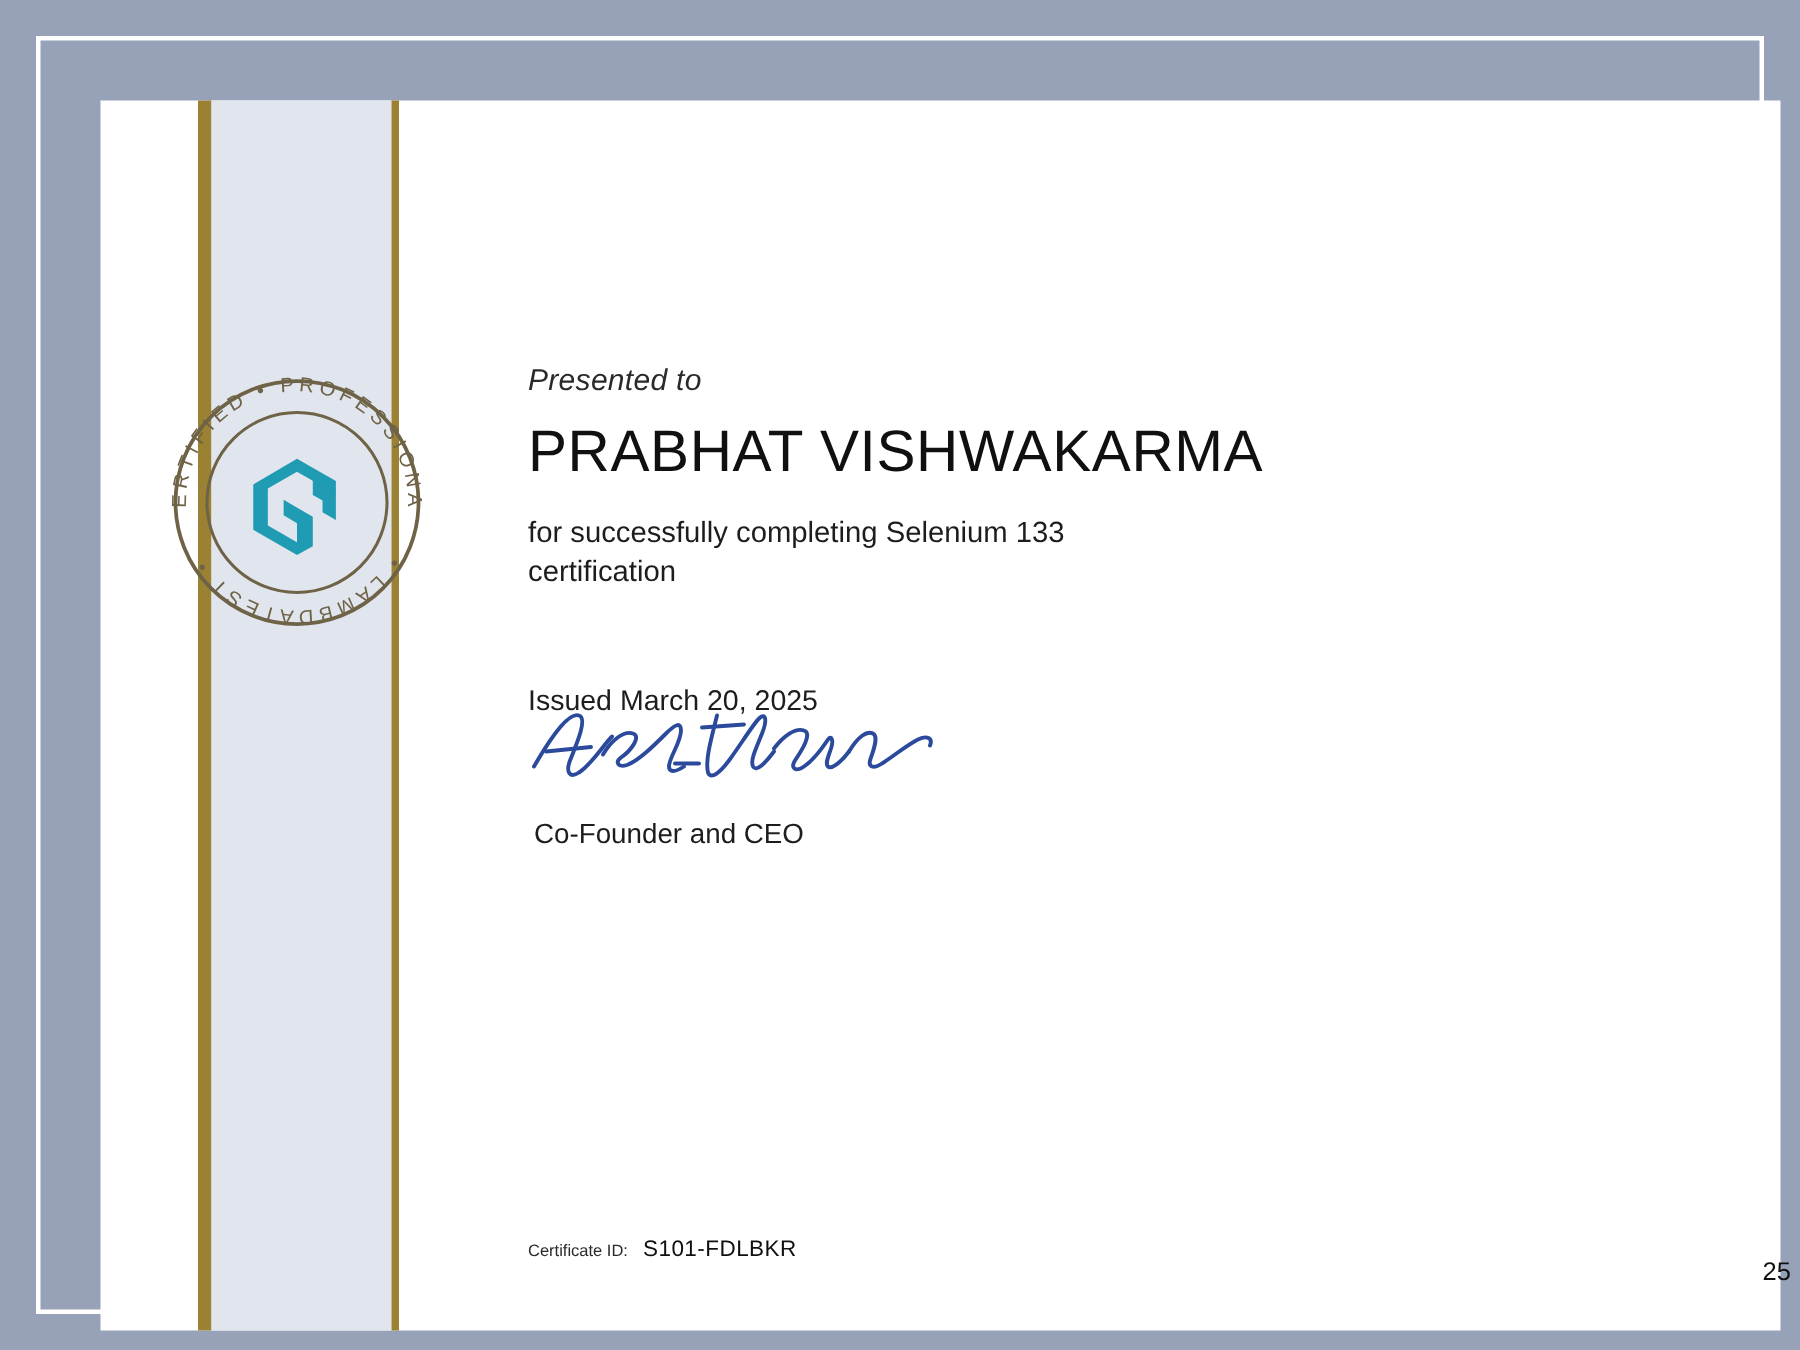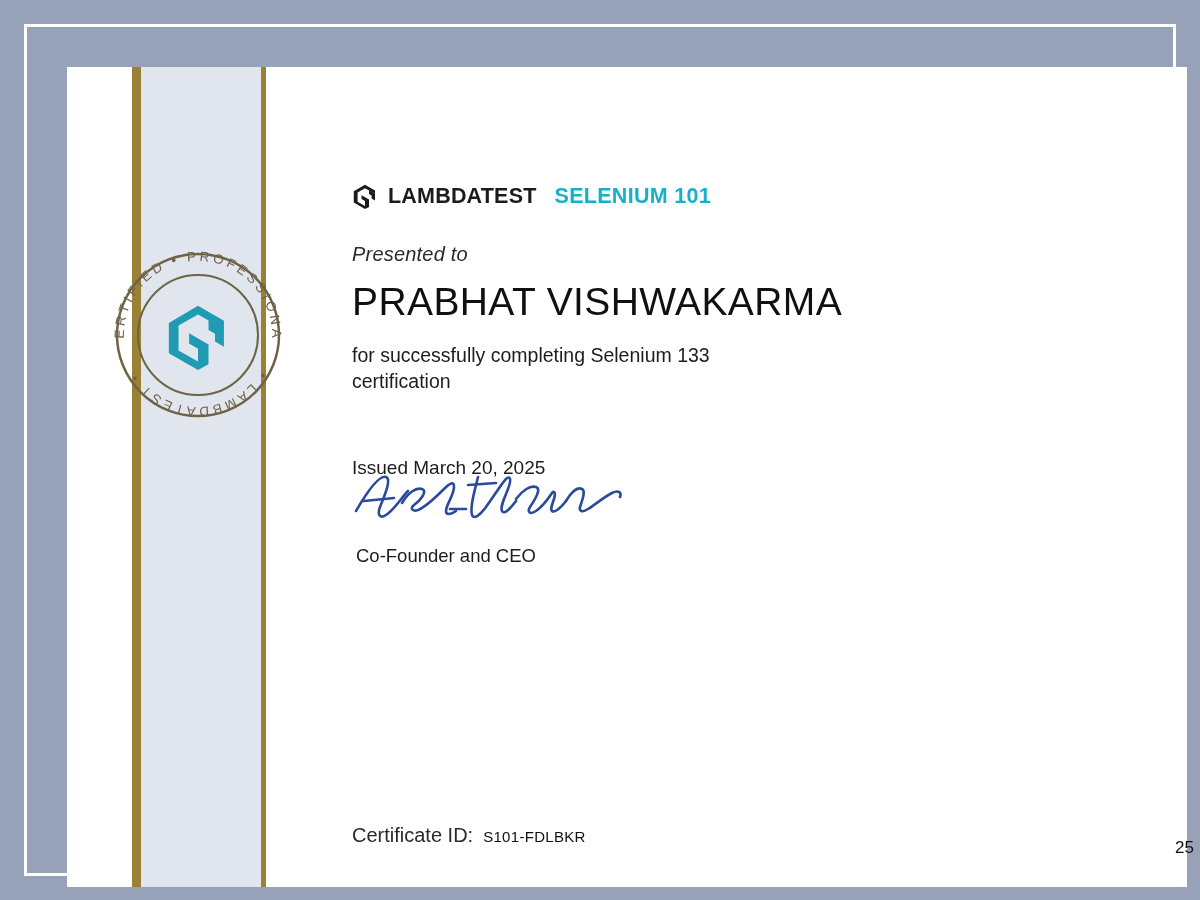--- a/index.html
+++ b/index.html
@@ -163,21 +163,21 @@
 
   .cert-id-row {
     position: absolute;
     top: 757px;
     left: 0;
     display: flex;
     align-items: baseline;
     gap: 10px;
   }
   .cert-id-label {
-    font-size: 20px;
+    font-size: 11px;
     color: #2a2a2a;
   }
   .cert-id-value {
     font-size: 15px;
     font-weight: normal;
     color: #101010;
     letter-spacing: 0.3px;
     text-align: right;
   }
 
@@ -215,28 +215,20 @@
         </text>
         <g transform="translate(100,100) scale(1.62) translate(-22,-22)">
           <path d="M22 4 L38 13.2 L38 18.5 L22 9.3 L10 16.2 L10 31.5 L22 38.4 L22 30.5 L16.5 27.2 L16.5 20.9 L28.5 27.9 L28.5 40 L22 43.6 L4 33.2 L4 14.6 Z" fill="#1f9bb3"></path>
           <path d="M28.5 12.6 L38 18.1 L38 29.2 L32.5 26 L32.5 21.2 L28.5 18.9 Z" fill="#1f9bb3"></path>
         </g>
       </svg>
     </div>
 
     <div class="content">
 
-      <div class="brand-row">
-        <svg class="brand-mark" viewBox="0 0 44 44" xmlns="http://www.w3.org/2000/svg">
-          <path d="M22 3 L39 12.6 L39 18.4 L22 8.8 L9.5 15.9 L9.5 31.6 L22 38.8 L22 30.6 L16.2 27.2 L16.2 20.7 L28.8 28 L28.8 40.6 L22 44 L3 33.2 L3 14 Z" fill="#1b1b1b"></path>
-          <path d="M28.8 12.1 L39 18 L39 29.6 L33.2 26.2 L33.2 21.2 L28.8 18.6 Z" fill="#1b1b1b"></path>
-        </svg>
-        <span class="brand-name">LAMBDATEST</span>
-        <span class="course-name">SELENIUM 101</span>
-      </div>
 
       <div class="presented-to">Presented to</div>
 
       <div class="recipient">PRABHAT VISHWAKARMA</div>
 
       <div class="reason">for successfully completing Selenium 133 certification</div>
 
       <div class="issued">Issued March 20, 2025</div>
 
       <div class="signature">

